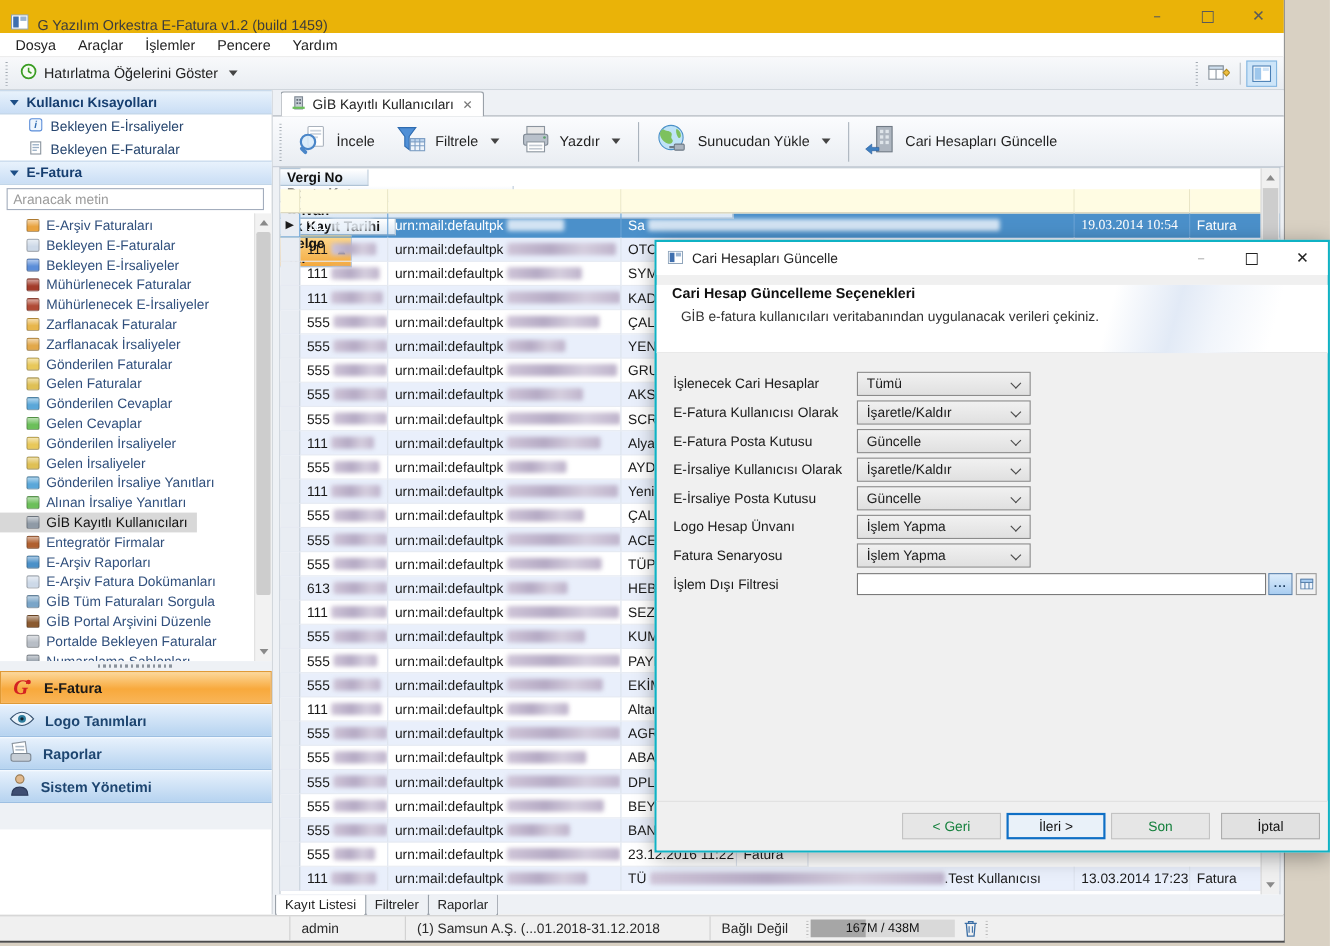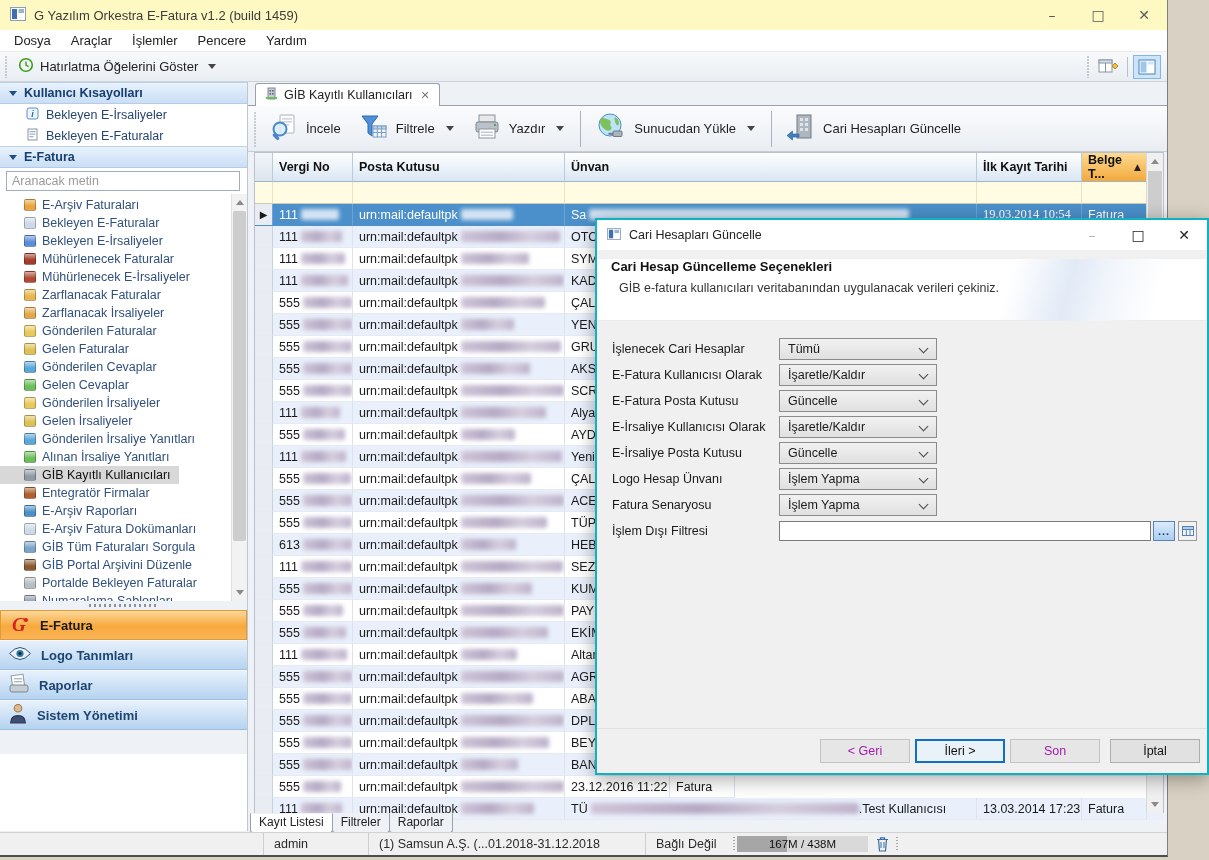--- a/index.html
+++ b/index.html
@@ -1,21 +1,21 @@
 <!DOCTYPE html>
 <html><head>
 <meta charset="utf-8">
 <style>
   * { box-sizing: border-box; margin: 0; padding: 0; }
   body { font-family: "Liberation Sans", sans-serif; }
   .desktop { position: relative; width: 1209px; height: 860px; background:#d9d1c3; overflow:hidden; font-size:13px; color:#1a1a1a;}
 
   
   .main-window { position:absolute; left:0; top:0; width:1168px; height:857px; background:#f0f0f0; border-right:1px solid #7f7f7f; border-bottom:2px solid #4d4d4d; }
-  .titlebar { height:30px; background:#fef9c3; display:flex; align-items:center; }
+  .titlebar { height:30px; background:#eab308; display:flex; align-items:flex-end; }
   .titlebar .app-ico { margin:0 8px 0 10px; }
   .titlebar .t-text { font-size:13px; color:#3c3c3c; }
   .win-controls { margin-left:auto; display:flex; height:30px; }
   .win-btn { width:46px; height:30px; display:flex; align-items:center; justify-content:center; color:#5a5a5a; font-size:14px; font-family:"DejaVu Sans",sans-serif;}
   .menubar { height:22px; background:#fff; display:flex; align-items:center; padding-left:4px; border-bottom:1px solid #ececec;}
   .menu-item { padding:2px 10px; font-size:13px; color:#222; }
   .app-toolbar { height:30px; background:linear-gradient(#f8f9fb,#e9edf2); border-bottom:1px solid #cdd3da; display:flex; align-items:center; position:relative;}
   .grip { width:5px; height:22px; margin:0 4px 0 3px; background:repeating-linear-gradient(#9aa2ab 0 1px, transparent 1px 3px); background-size:2px 3px; background-repeat:repeat-y; background-position:center;}
   .reminder-btn { display:flex; align-items:center; gap:6px; padding:3px 6px; }
   .reminder-btn .lbl { font-size:13px; color:#222; }
@@ -58,21 +58,21 @@
   .tab { display:flex; align-items:center; gap:6px; background:#fff; border:1px solid #9aa1a9; border-bottom:none; border-radius:3px 3px 0 0; height:23px; padding:0 9px; margin-bottom:-1px; font-size:12.5px; color:#222;}
   .tab .close { color:#777; font-size:11px; font-family:"DejaVu Sans",sans-serif; margin-left:2px;}
   .grid-toolbar { height:46px; background:linear-gradient(#fbfcfe,#e9edf2); border-bottom:1px solid #c6cdd6; display:flex; align-items:center; padding-left:4px;}
   .tbtn { display:flex; align-items:center; gap:7px; padding:4px 10px 4px 8px; border-radius:2px; }
   .tbtn .lbl { font-size:13px; color:#1f1f1f; }
   .tb-sep { width:1px; height:36px; background:#aab3bd; margin:0 6px; }
   .grip2 { width:5px; height:36px; margin-right:4px; background:repeating-linear-gradient(#9aa2ab 0 1px, transparent 1px 3px); background-size:2px 3px; background-repeat:repeat-y; background-position:center;}
 
   
   .grid { position:absolute; left:6px; top:70px; width:910px; height:661px; background:#fff; border:1px solid #b9c2cc; border-bottom:none;}
-  .g-header { display:flex; height:29px; }
+  .g-header { display:flex; height:19px;flex-direction:column; }
   .g-hcell { background:linear-gradient(#ffffff,#d9e6f3); border-right:1px solid #bccbda; border-bottom:1px solid #9db5cc; font-weight:bold; font-size:12.5px; display:flex; align-items:center; padding-left:6px; color:#111;}
   .g-hcell.ind { padding:0; background:linear-gradient(#f2f5f9,#dde5ee); }
   .g-hcell.orange { background:linear-gradient(#fdda92,#f4a93c); display:flex; justify-content:space-between; padding-right:5px;}
   .sort-arrow { font-size:9px; color:#222; font-family:"DejaVu Sans",sans-serif;}
   .g-filter { display:flex; height:22px; }
   .g-fcell { background:#fffce3; border-right:1px solid #e7e3c2; border-bottom:1px solid #cfcab2; }
   .g-rows { }
   .g-row { display:flex; height:22px; background:#fff; }
   .g-row.alt { background:#e9effb; }
   .g-row.selected { background:#4b90ca; color:#fff; }
@@ -110,21 +110,21 @@
   .dlg-body { position:absolute; left:0; right:0; top:94px; bottom:45px; padding:22px 10px 0 15px; }
   .f-row { height:26px; display:flex; align-items:center; }
   .f-row .f-lbl { width:167px; font-size:12.5px; color:#1a1a1a; }
   .combo { width:158px; height:22px; background:linear-gradient(#f1f1f1,#e0e0e0); border:1px solid #8b8b8b; display:flex; align-items:center; padding:0 8px; font-size:12.5px; color:#1a1a1a; position:relative;}
   .chev { position:absolute; right:9px; top:6px; width:7px; height:7px; border-right:1.4px solid #4a4a4a; border-bottom:1.4px solid #4a4a4a; transform:rotate(45deg);}
   .f-input { flex:1; height:20px; border:1px solid #7a7a7a; background:#fff; font-size:12.5px; padding:0 4px; font-family:"Liberation Sans",sans-serif;}
   .dots-btn { width:22px; height:20px; margin-left:2px; background:linear-gradient(#dcecfb,#a9cdf1); border:1px solid #5a82ad; font-size:11px; font-weight:bold; color:#1b3a5c; display:flex; align-items:center; justify-content:center; letter-spacing:1px;}
   .gridbtn { width:19px; height:20px; margin-left:3px; background:#f2f2f2; border:1px solid #9a9a9a; display:flex; align-items:center; justify-content:center;}
   .dlg-footer { position:absolute; left:0; right:0; bottom:0; height:45px; background:#f0f0f0; border-top:1px solid #e0e0e0;}
   .dlg-btn { position:absolute; top:10px; width:90px; height:24px; background:#e1e1e1; border:1px solid #adadad; font-size:12.5px; color:#111; display:flex; align-items:center; justify-content:center; font-family:"Liberation Sans",sans-serif;}
-  .dlg-btn.disabled { color:#a21caf; background:#e6e6e6; border-color:#c3c3c3; }
+  .dlg-btn.disabled { color:#15803d; background:#e6e6e6; border-color:#c3c3c3; }
   .dlg-btn.default { border:2px solid #0f6fc5; background:#e9f1f9; }
 </style>
 </head>
 <body>
 
 <div class="desktop">
   <div class="main-window">
 
     <div class="titlebar">
       <span class="app-ico">

